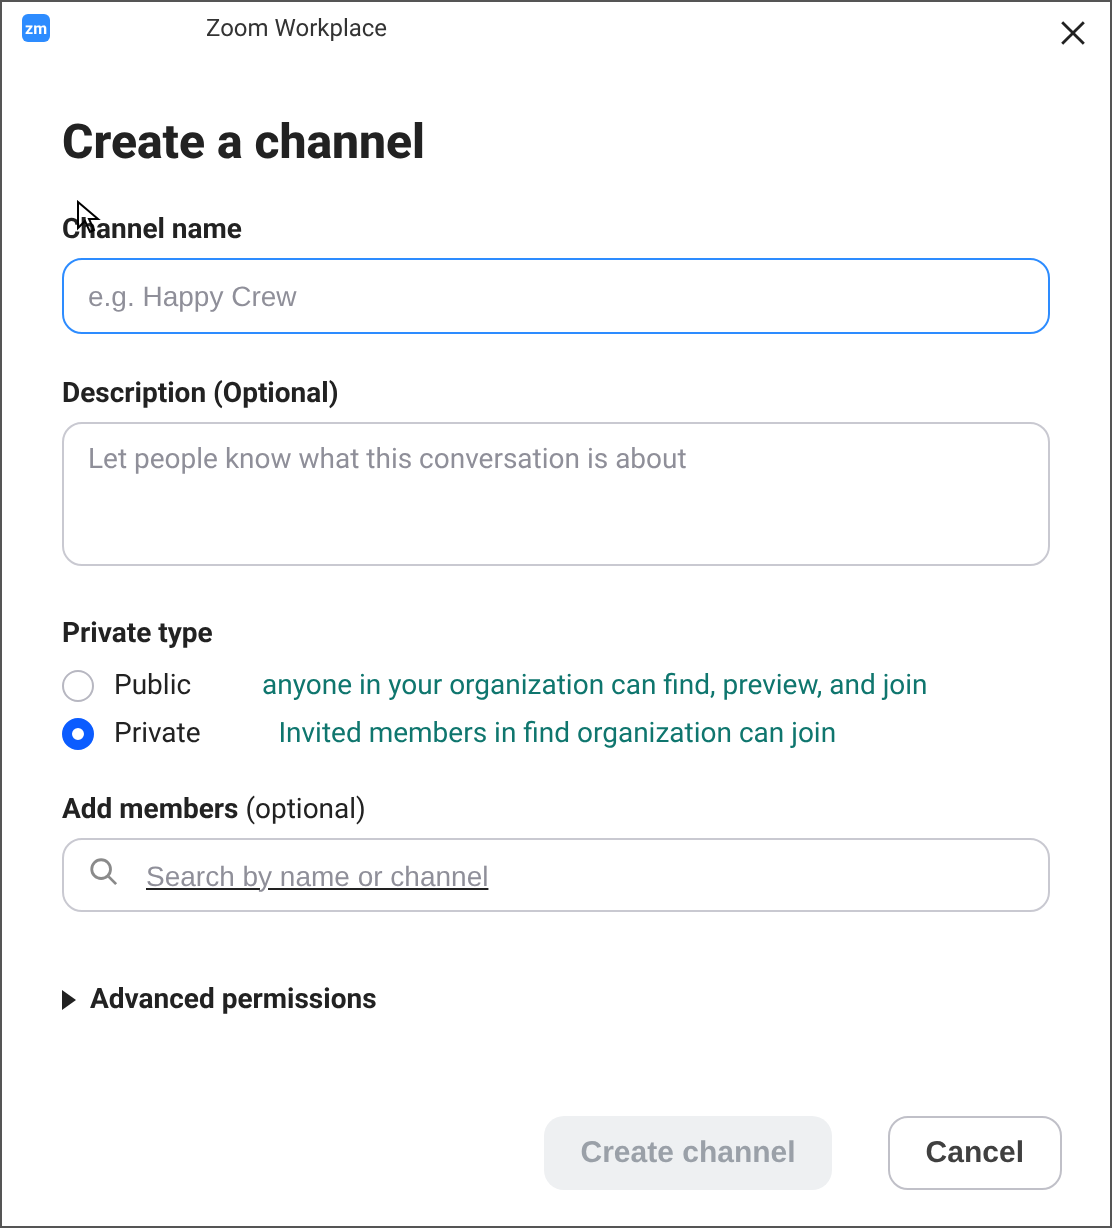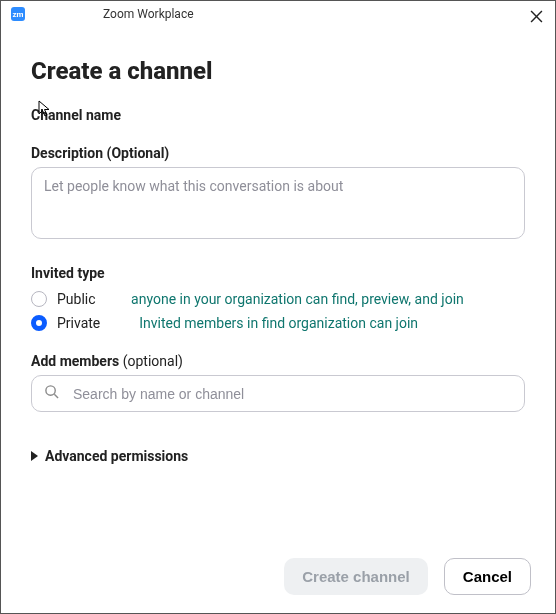--- a/index.html
+++ b/index.html
@@ -102,52 +102,52 @@
     width: 100%;
     border: 1px solid #c9c9d1;
     border-radius: 10px;
     padding: 8px 12px;
     display: flex;
     align-items: center;
     gap: 12px;
   }
   .search-wrap input {
     border: none; outline: none; flex: 1;
-    font-size: 14px; color: #222;
+    font-size: 14px; color: #222; text-decoration: underline;
   }
   .search-wrap input::placeholder { color: #8f8f99; }
   .search-icon svg { stroke: #8a8a8a; }
   .adv-row {
     display: flex; gap: 6px;
     font-size: 14px; font-weight: 700;
     margin-top: 36px;
     cursor: pointer;
   }
   .chev { display:flex; align-items:center; }
   .chev svg { fill: #222; }
   .footer {
     position: absolute;
     bottom: 18px; right: 24px;
-    display: flex; gap: 16px;
+    display: flex; gap: 28px;
   }
   .btn {
     border-radius: 10px;
     padding: 9px 18px;
     font-size: 15px;
     font-weight: 700;
     cursor: pointer;
   }
   .btn-primary-disabled {
     background: #eef0f2;
     color: #9aa0a8;
     border: none;
   }
   .btn-secondary {
     background: #fff;
-    color: #000000;
+    color: #404040;
     border: 1px solid #c0c0c8;
   }
   .cursor-arrow {
     position: absolute;
     top: 99px; left: 37px;
     pointer-events: none;
   }
   .cursor-arrow svg { fill: none; stroke: #000; }
 </style>
 </head>
@@ -169,29 +169,30 @@
   <h1 class="page-title">Create a channel</h1>
 
   <div class="cursor-arrow">
     <svg width="14" height="18" viewBox="0 0 14 18">
         <path d="M1 1 L1 14 L4.5 10.5 L7 16 L9 15 L6.5 9.5 L11 9.5 Z" stroke-width="1"></path>
       </svg>
   </div>
 
   <div class="section">
     <div class="field-label">Channel name</div>
+    <input class="text-input" type="text" placeholder="e.g. Happy Crew" style="">
   </div>
 
   <div class="section">
     <div class="field-label">Description (Optional)</div>
     <textarea class="textarea" placeholder="Let people know what this conversation is about" style=""></textarea>
   </div>
 
   <div class="section" style="margin-bottom:18px;">
-    <div class="field-label">Invited type</div>
+    <div class="field-label">Private type</div>
 
     <div class="radio-row">
       <div class="radio"></div>
       <span class="radio-label">
         <span class="radio-strong">Public</span>
         <span class="radio-desc">anyone in your organization can find, preview, and join</span>
       </span>
     </div>
 
     <div class="radio-row">

